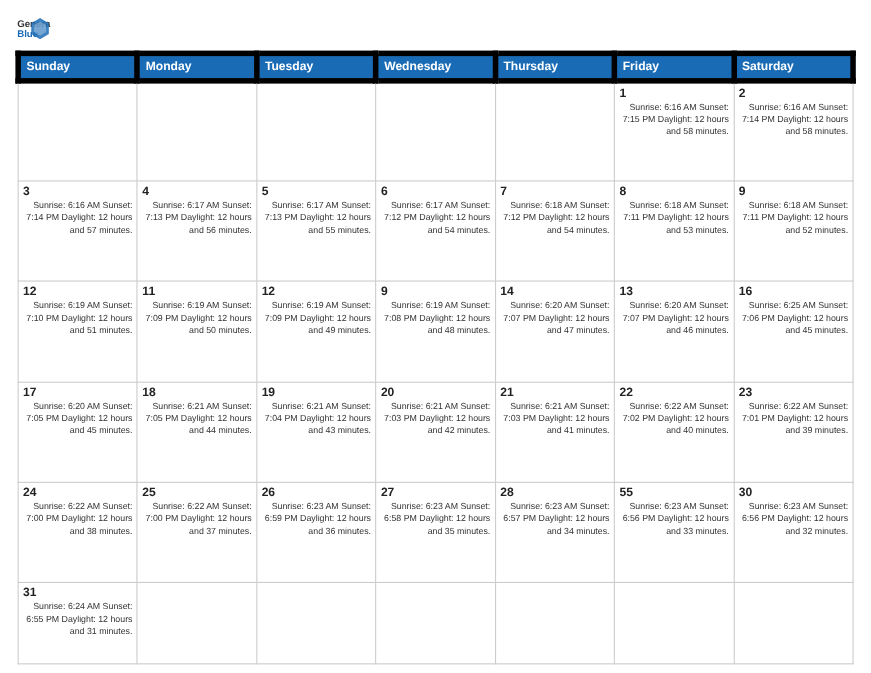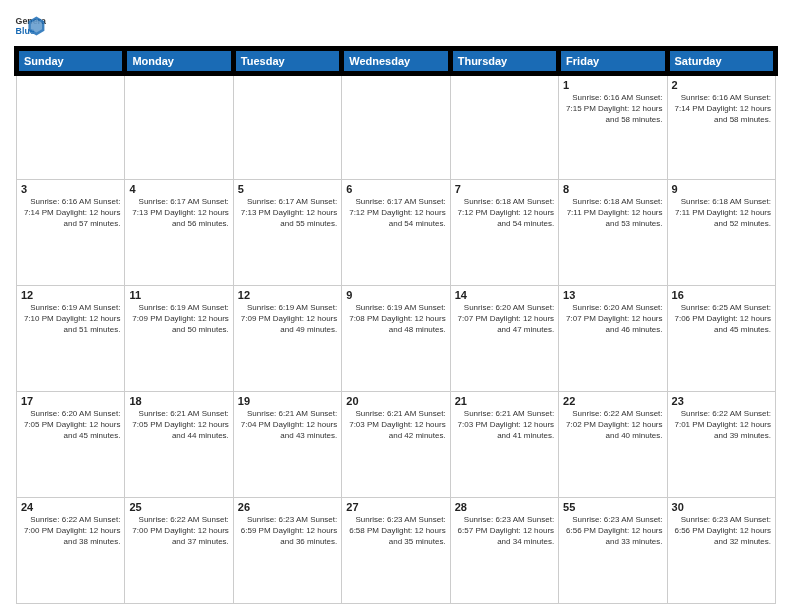--- a/index.html
+++ b/index.html
@@ -339,15 +339,30 @@
 and 33 minutes.</div>
           </td>
           <td>
             <span class="day-num">30</span>
             <div class="day-info">Sunrise: 6:23 AM
 Sunset: 6:56 PM
 Daylight: 12 hours
 and 32 minutes.</div>
           </td>
         </tr>
+        <tr class="last-row">
+          <td>
+            <span class="day-num">31</span>
+            <div class="day-info">Sunrise: 6:24 AM
+Sunset: 6:55 PM
+Daylight: 12 hours
+and 31 minutes.</div>
+          </td>
+          <td class="empty-cell"></td>
+          <td class="empty-cell"></td>
+          <td class="empty-cell"></td>
+          <td class="empty-cell"></td>
+          <td class="empty-cell"></td>
+          <td class="empty-cell"></td>
+        </tr>
       </tbody>
   </table>
 </div>
 
 </body></html>

